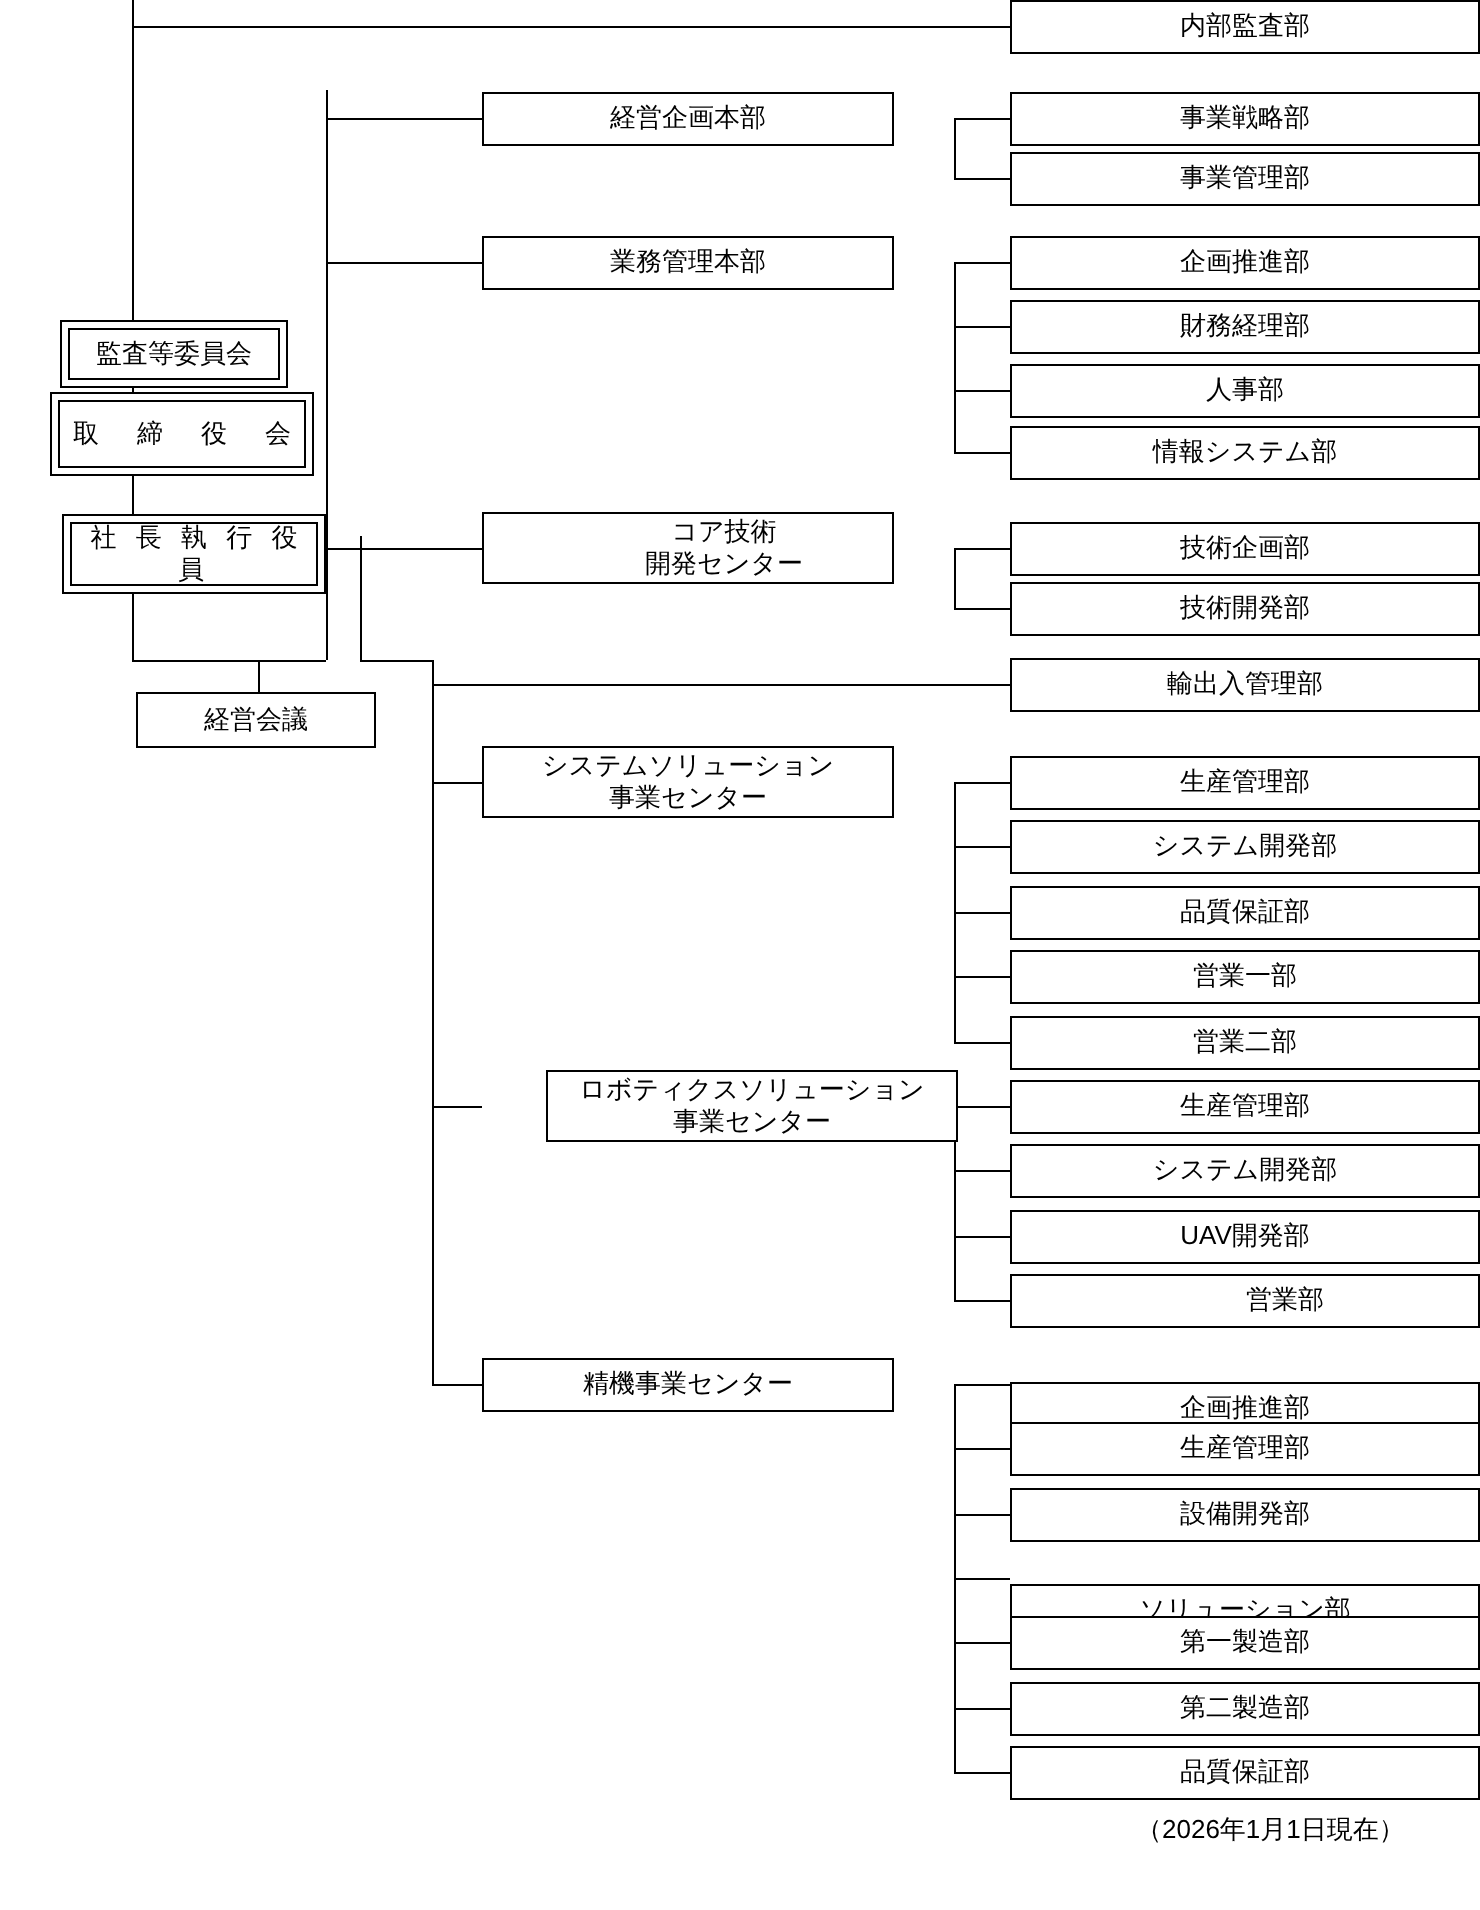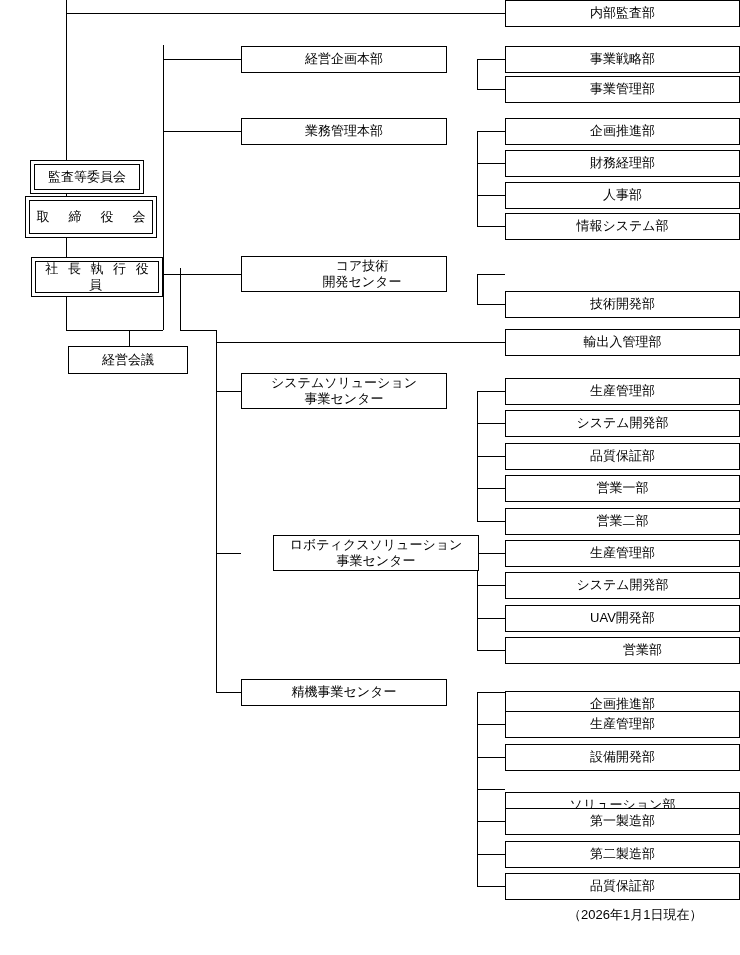--- a/index.html
+++ b/index.html
@@ -143,20 +143,21 @@
   <div class="box" style="left:241px; top:679px; width:206px; height:27px;">精機事業センター</div>
 
   <div class="box" style="left:505px; top:46px; width:235px; height:27px;">事業戦略部</div>
   <div class="box" style="left:505px; top:76px; width:235px; height:27px;">事業管理部</div>
 
   <div class="box" style="left:505px; top:118px; width:235px; height:27px;">企画推進部</div>
   <div class="box" style="left:505px; top:150px; width:235px; height:27px;">財務経理部</div>
   <div class="box" style="left:505px; top:182px; width:235px; height:27px;">人事部</div>
   <div class="box" style="left:505px; top:213px; width:235px; height:27px;">情報システム部</div>
 
+  <div class="box" style="left:505px; top:261px; width:235px; height:27px;">技術企画部</div>
   <div class="box" style="left:505px; top:291px; width:235px; height:27px;">技術開発部</div>
 
   <div class="box" style="left:505px; top:378px; width:235px; height:27px;">生産管理部</div>
   <div class="box" style="left:505px; top:410px; width:235px; height:27px;">システム開発部</div>
   <div class="box" style="left:505px; top:443px; width:235px; height:27px;">品質保証部</div>
   <div class="box" style="left:505px; top:475px; width:235px; height:27px;">営業一部</div>
   <div class="box" style="left:505px; top:508px; width:235px; height:27px;">営業二部</div>
 
   <div class="box" style="left:505px; top:540px; width:235px; height:27px;">生産管理部</div>
   <div class="box" style="left:505px; top:572px; width:235px; height:27px;">システム開発部</div>

